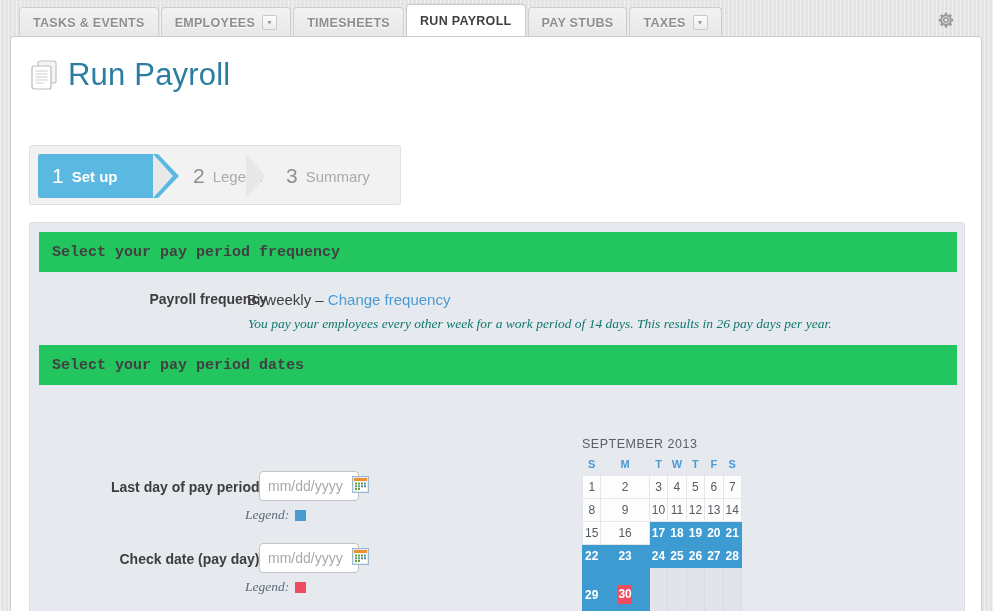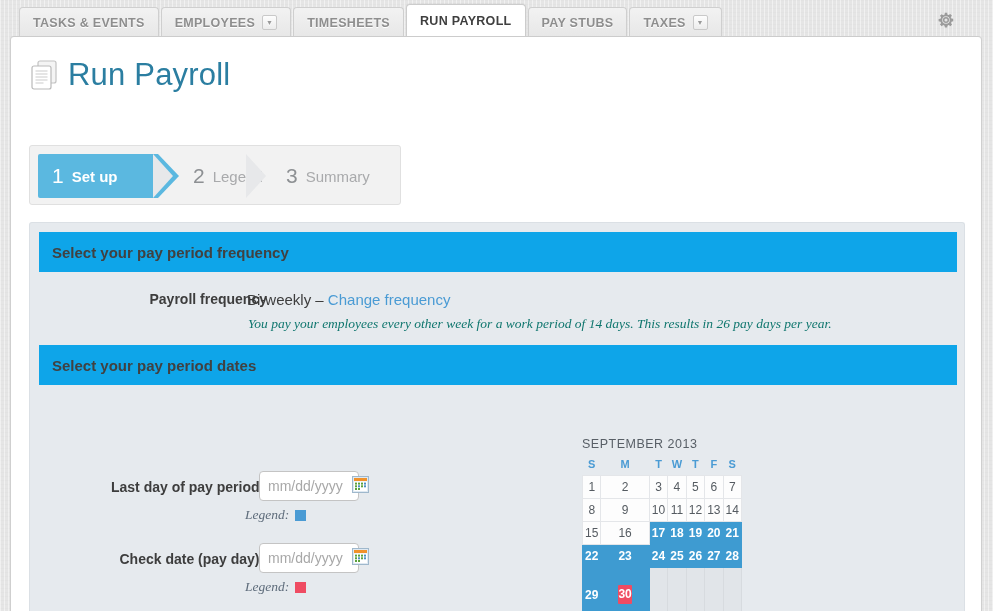--- a/index.html
+++ b/index.html
@@ -176,27 +176,28 @@
     background: #e6eaee;
     border: 1px solid #dbe0e5;
     border-bottom: none;
     border-radius: 3px 3px 0 0;
   }
   .section-head {
     position: absolute;
     left: 9px;
     width: 918px;
     height: 40px;
-    background: #0ea5e9;
+    background: #22c55e;
     display: flex;
     align-items: center;
     padding-left: 13px;
     font-size: 15px;
     font-weight: bold;
     color: #414141;
+    font-family: Liberation Mono, monospace;
   }
   #sec1 { top: 9px; }
   #sec2 { top: 122px; }
 
   
   #freq-row {
     position: absolute;
     left: 0; top: 68px;
     width: 936px;
   }

